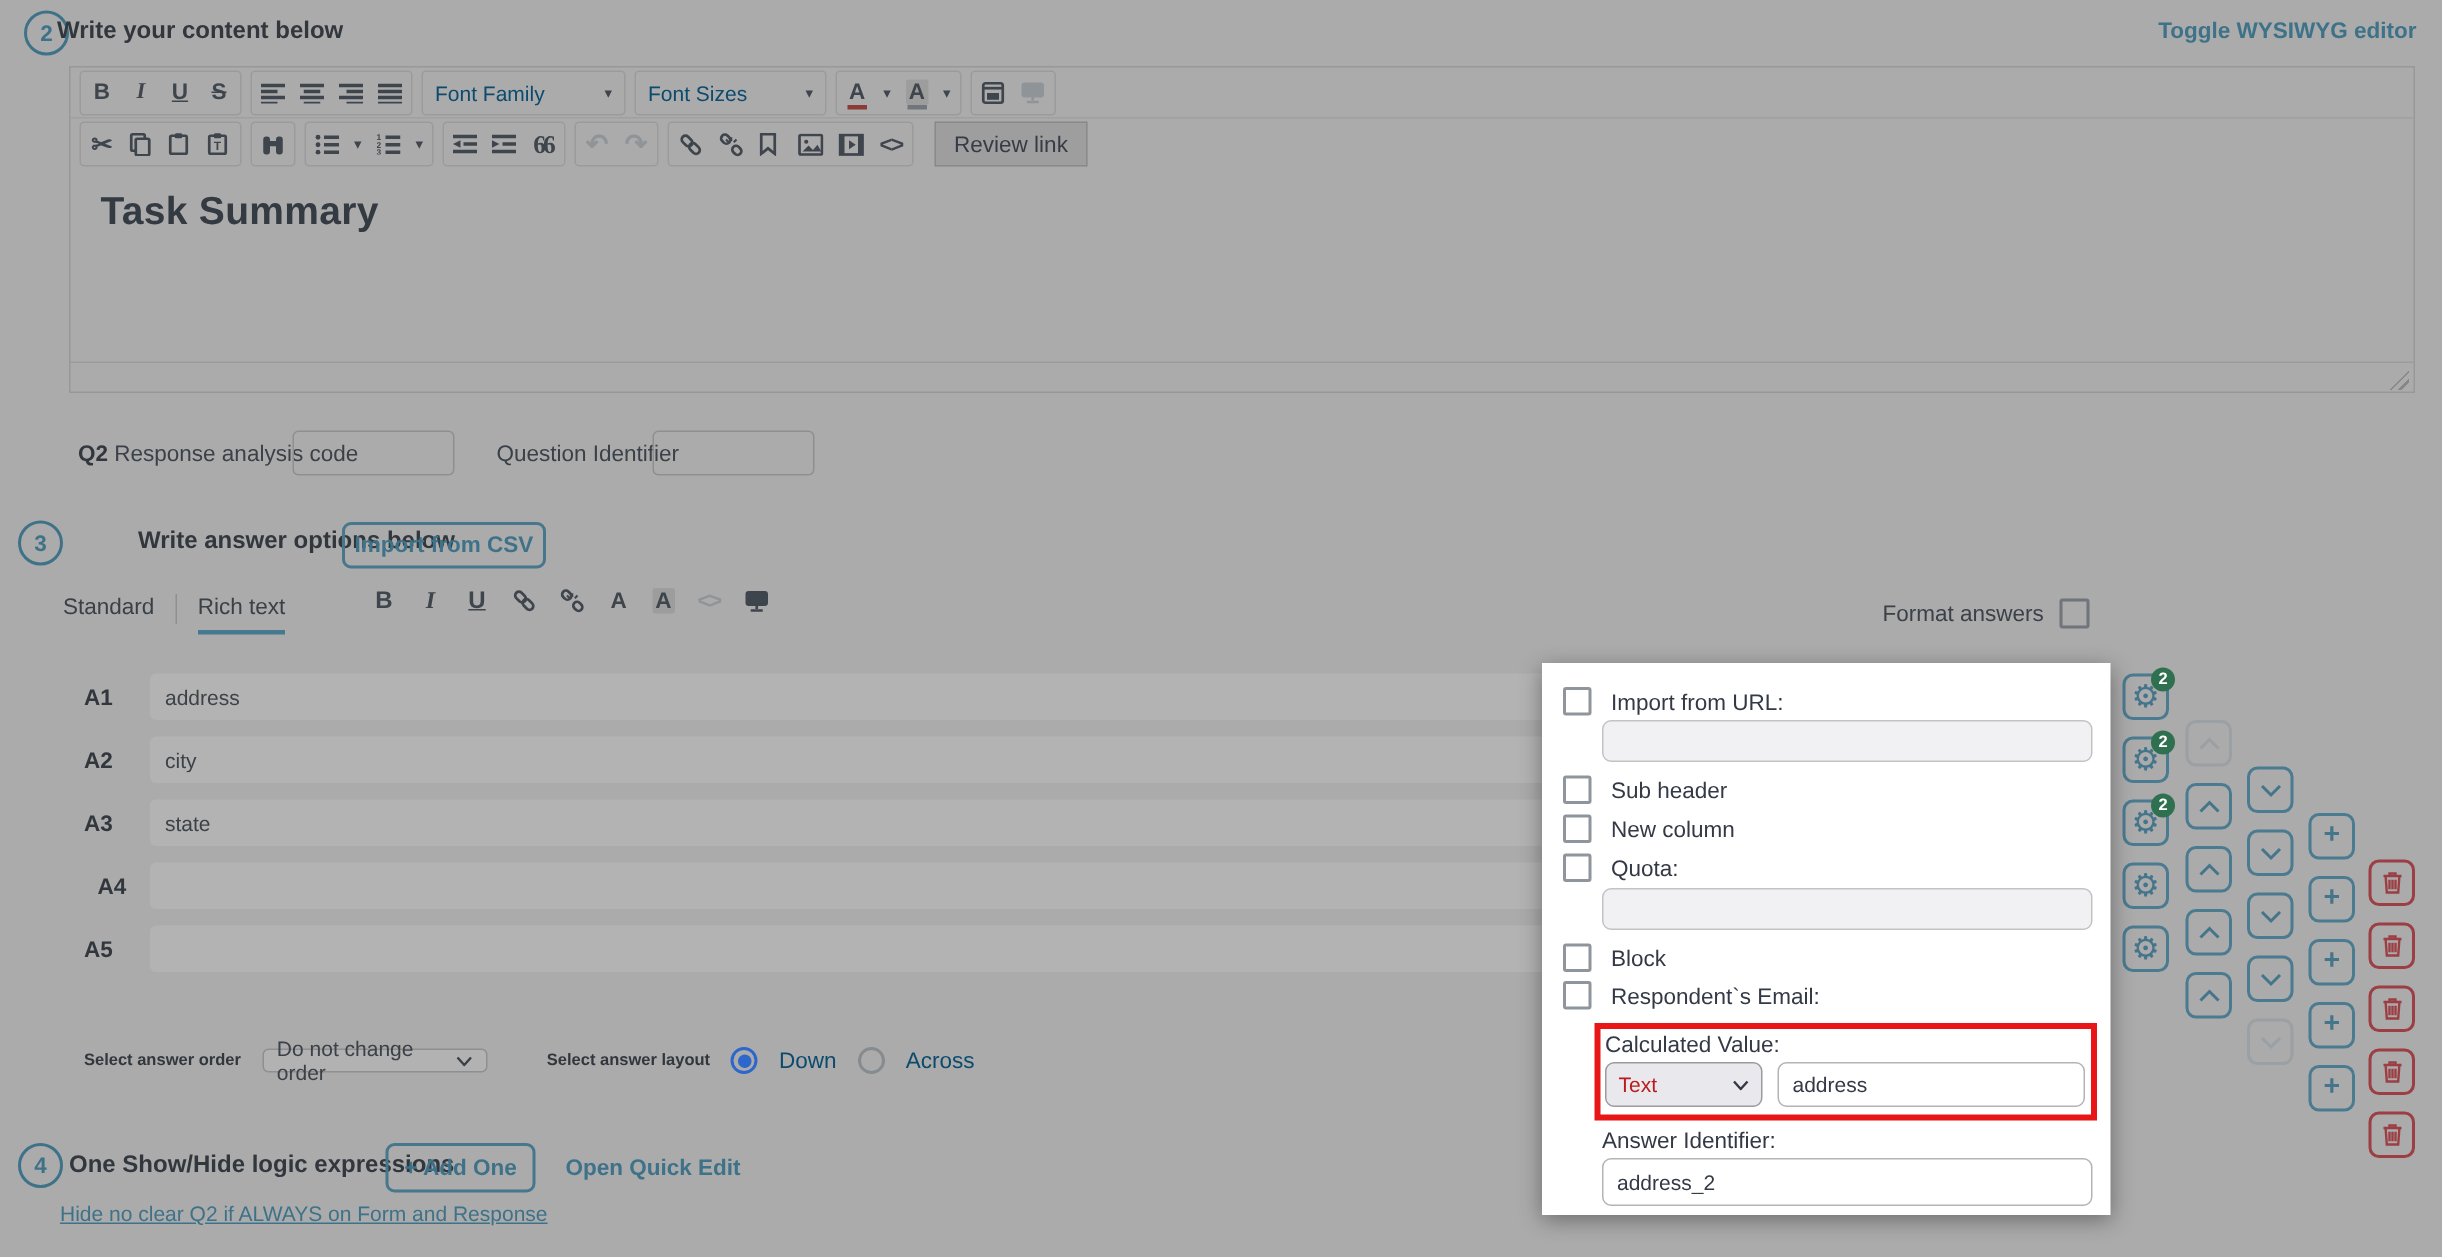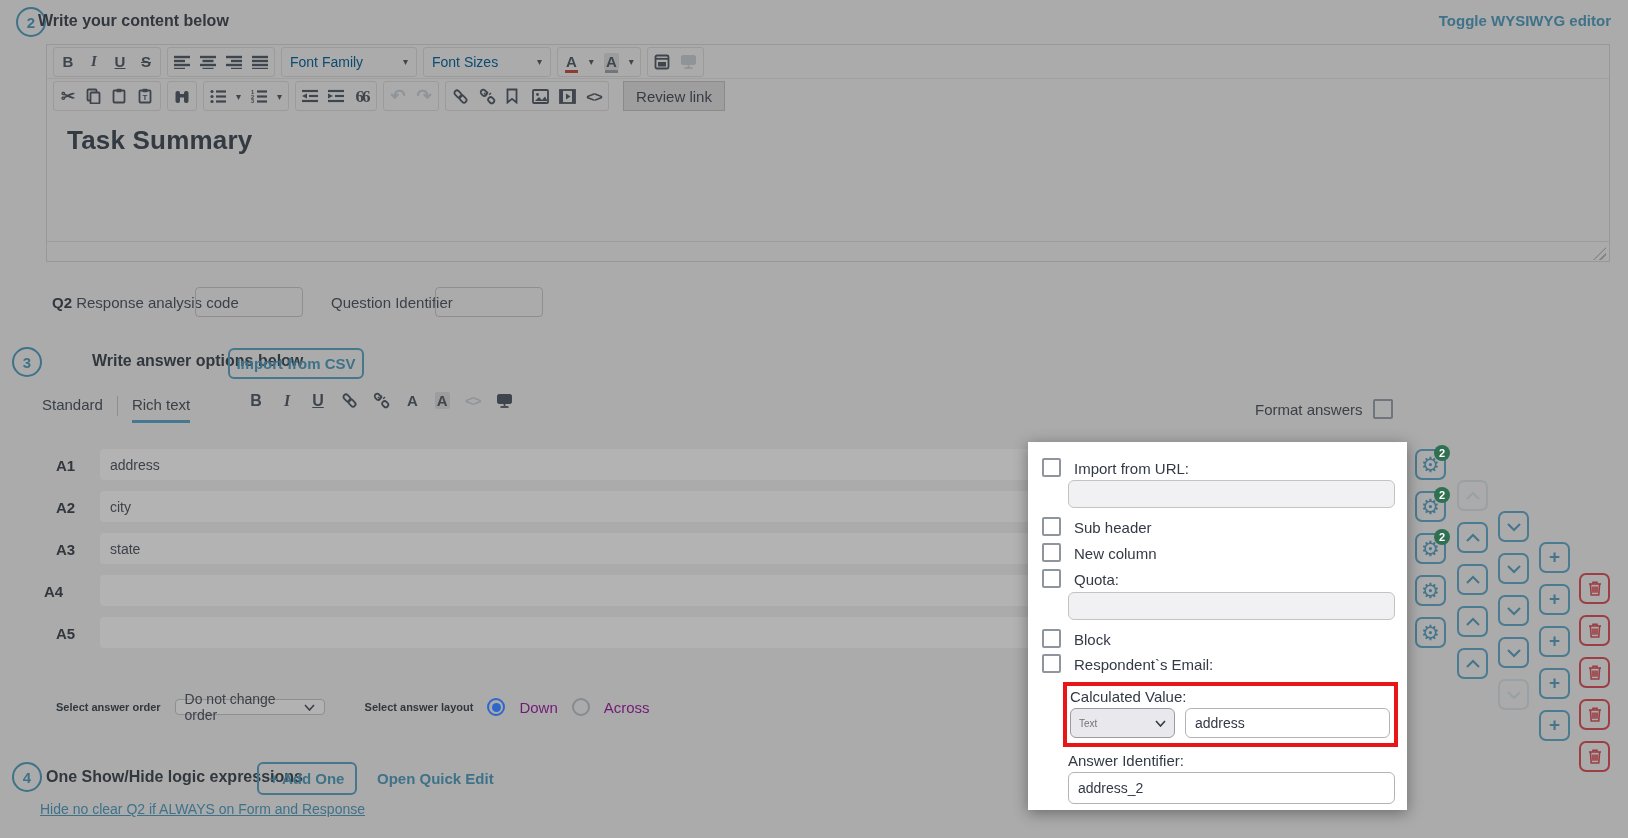--- a/index.html
+++ b/index.html
@@ -68,34 +68,34 @@
 
   
   .bold-label{font-weight:bold;font-size:11px;color:#31373d;}
   .order-select{display:flex;align-items:center;justify-content:space-between;box-sizing:border-box;
     width:150px;height:16px;background:#b2b2b2;border:1px solid #8f8f8f;border-radius:4px;padding:0 9px;cursor:pointer;}
   .order-select .val{font-size:14px;color:#3b4148;}
   .radio{width:18px;height:18px;border-radius:50%;border:2px solid #868b90;box-sizing:border-box;
     display:flex;align-items:center;justify-content:center;cursor:pointer;background:transparent;}
   .radio.sel{border-color:#2d67cb;}
   .radio.sel::after{content:"";width:9px;height:9px;border-radius:50%;background:#2d67cb;}
-  .radio-label{font-size:15px;color:#701a75;}
+  .radio-label{font-size:15px;color:#0c4a6e;}
 
   
   .popup{left:1028px;top:442px;width:379px;height:368px;background:#ffffff;z-index:10;
     box-shadow:0 3px 14px rgba(0,0,0,.38);}
   .popup .cb{position:absolute;width:19px;height:19px;border:2px solid #8f959c;border-radius:2px;background:#fff;box-sizing:border-box;cursor:pointer;}
   .popup .plabel{position:absolute;font-size:15px;color:#333945;white-space:nowrap;}
   .popup .pinput{position:absolute;box-sizing:border-box;height:28px;border:1px solid #c3c3c6;border-radius:6px;
     background:#f1f1f3;font-size:14px;color:#333945;padding:0 9px;outline:none;}
   .popup .pinput.white{background:#fff;border-color:#b3b3b8;}
   .redbox{position:absolute;left:35px;top:240px;width:335px;height:65px;border:4px solid #e81616;box-sizing:border-box;z-index:11;pointer-events:none;}
   .psel{position:absolute;display:flex;align-items:center;justify-content:space-between;box-sizing:border-box;
     width:105px;height:30px;background:#e9e9ed;border:1px solid #9a9aa0;border-radius:6px;padding:0 8px;cursor:pointer;}
-  .psel .val{font-size:10px;color:#737373;}
+  .psel .val{font-size:14px;color:#b91c1c;}
 
   .fmt-checkbox{width:20px;height:20px;border:2px solid #6f757b;background:transparent;box-sizing:border-box;border-radius:2px;cursor:pointer;}
   .svgic{display:block;}
   .quote66{font-family:"Liberation Serif",serif;font-weight:bold;font-size:17px;letter-spacing:-2px;}
 </style>
 </head>
 <body>
 
 <div id="app">
 
@@ -488,21 +488,21 @@
             <path d="M3.4 4l.8 11h7.6l.8-11"></path>
             <line x1="6" y1="6.5" x2="6" y2="12.8"></line>
             <line x1="8" y1="6.5" x2="8" y2="12.8"></line>
             <line x1="10" y1="6.5" x2="10" y2="12.8"></line>
           </g>
         </svg>
       </span>
   </div>
 
   <div class="abs" style="left:0;top:575px;width:1628px;height:31px;">
-    <span class="abs ans-label" style="left:44px;top:8px;">A4</span>
+    <span class="abs ans-label" style="left:65px;top:8px;">A4</span>
     <input class="abs ans-input" style="left: 100px; top: 0px;" value="">
     <span class="abs btn-sq" style="left:1415px;top:0;">
         <span class="gear-glyph">⚙</span>
       </span>
     <span class="abs btn-sq" style="left:1457px;top:0;">
         <svg class="svgic" width="16" height="10">
           <polyline points="2,8 8,2 14,8" fill="none" stroke="currentColor" stroke-width="2"></polyline>
         </svg>
       </span>
     <span class="abs btn-sq" style="left:1498px;top:0;">

